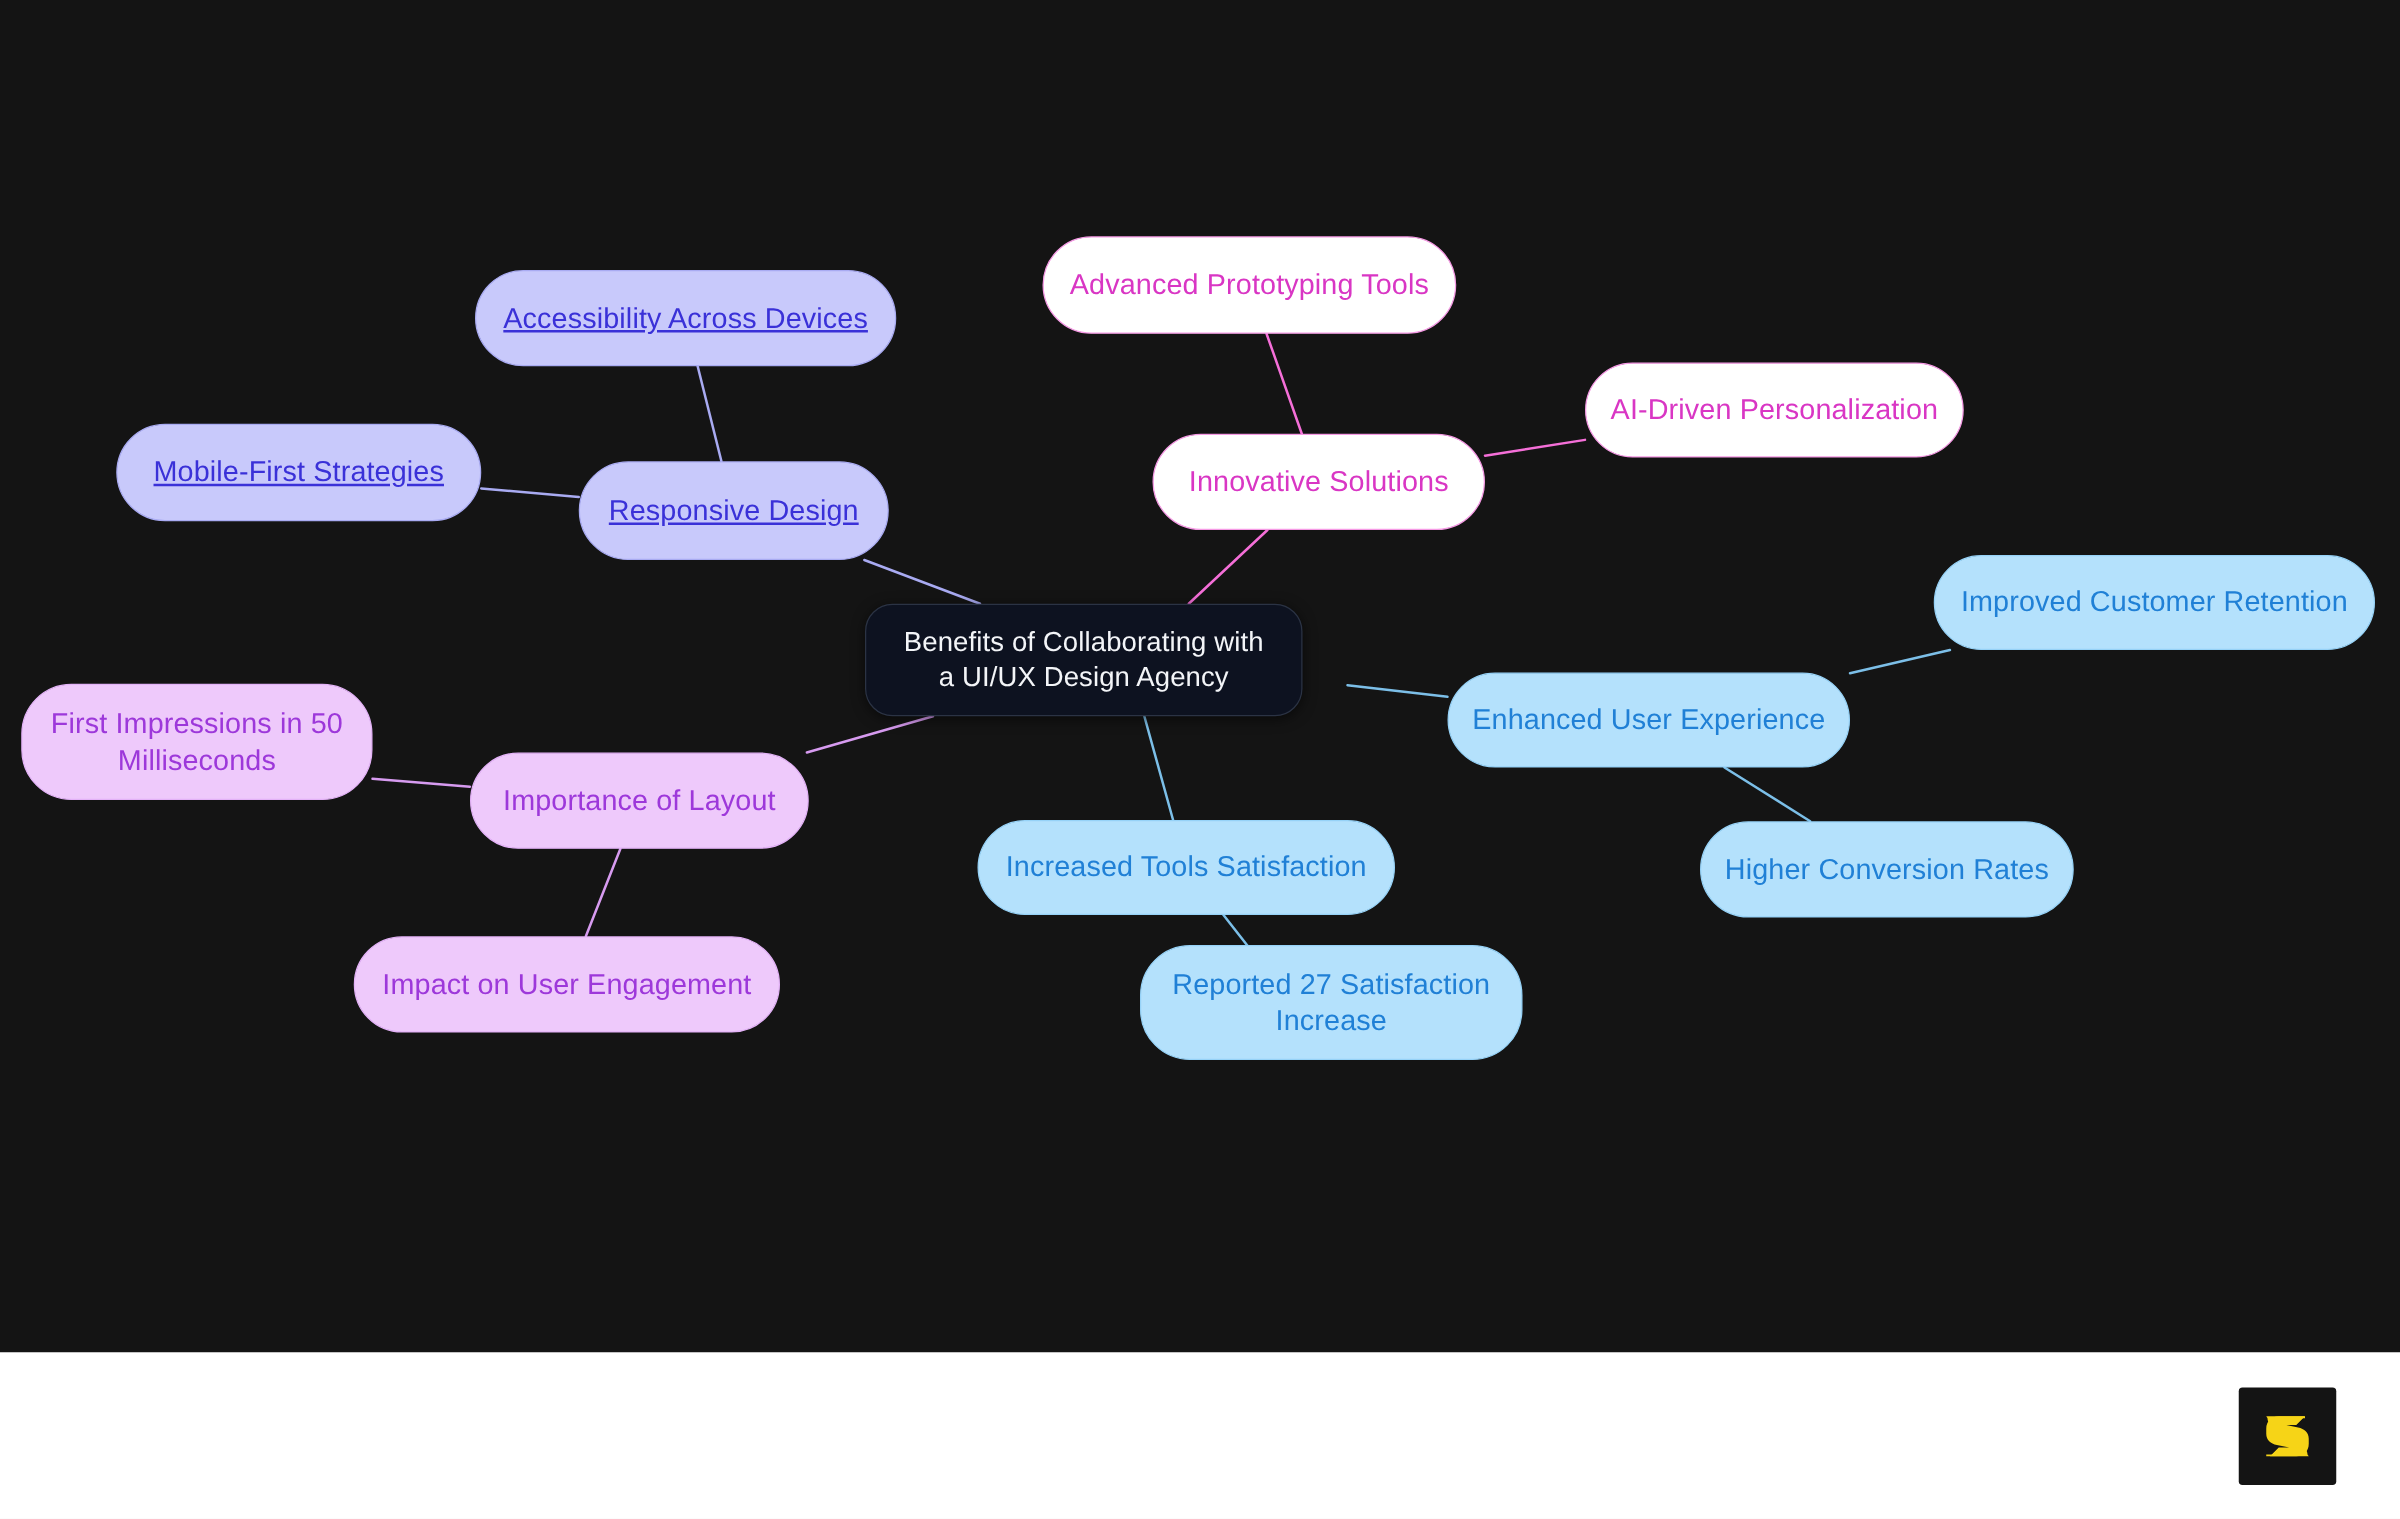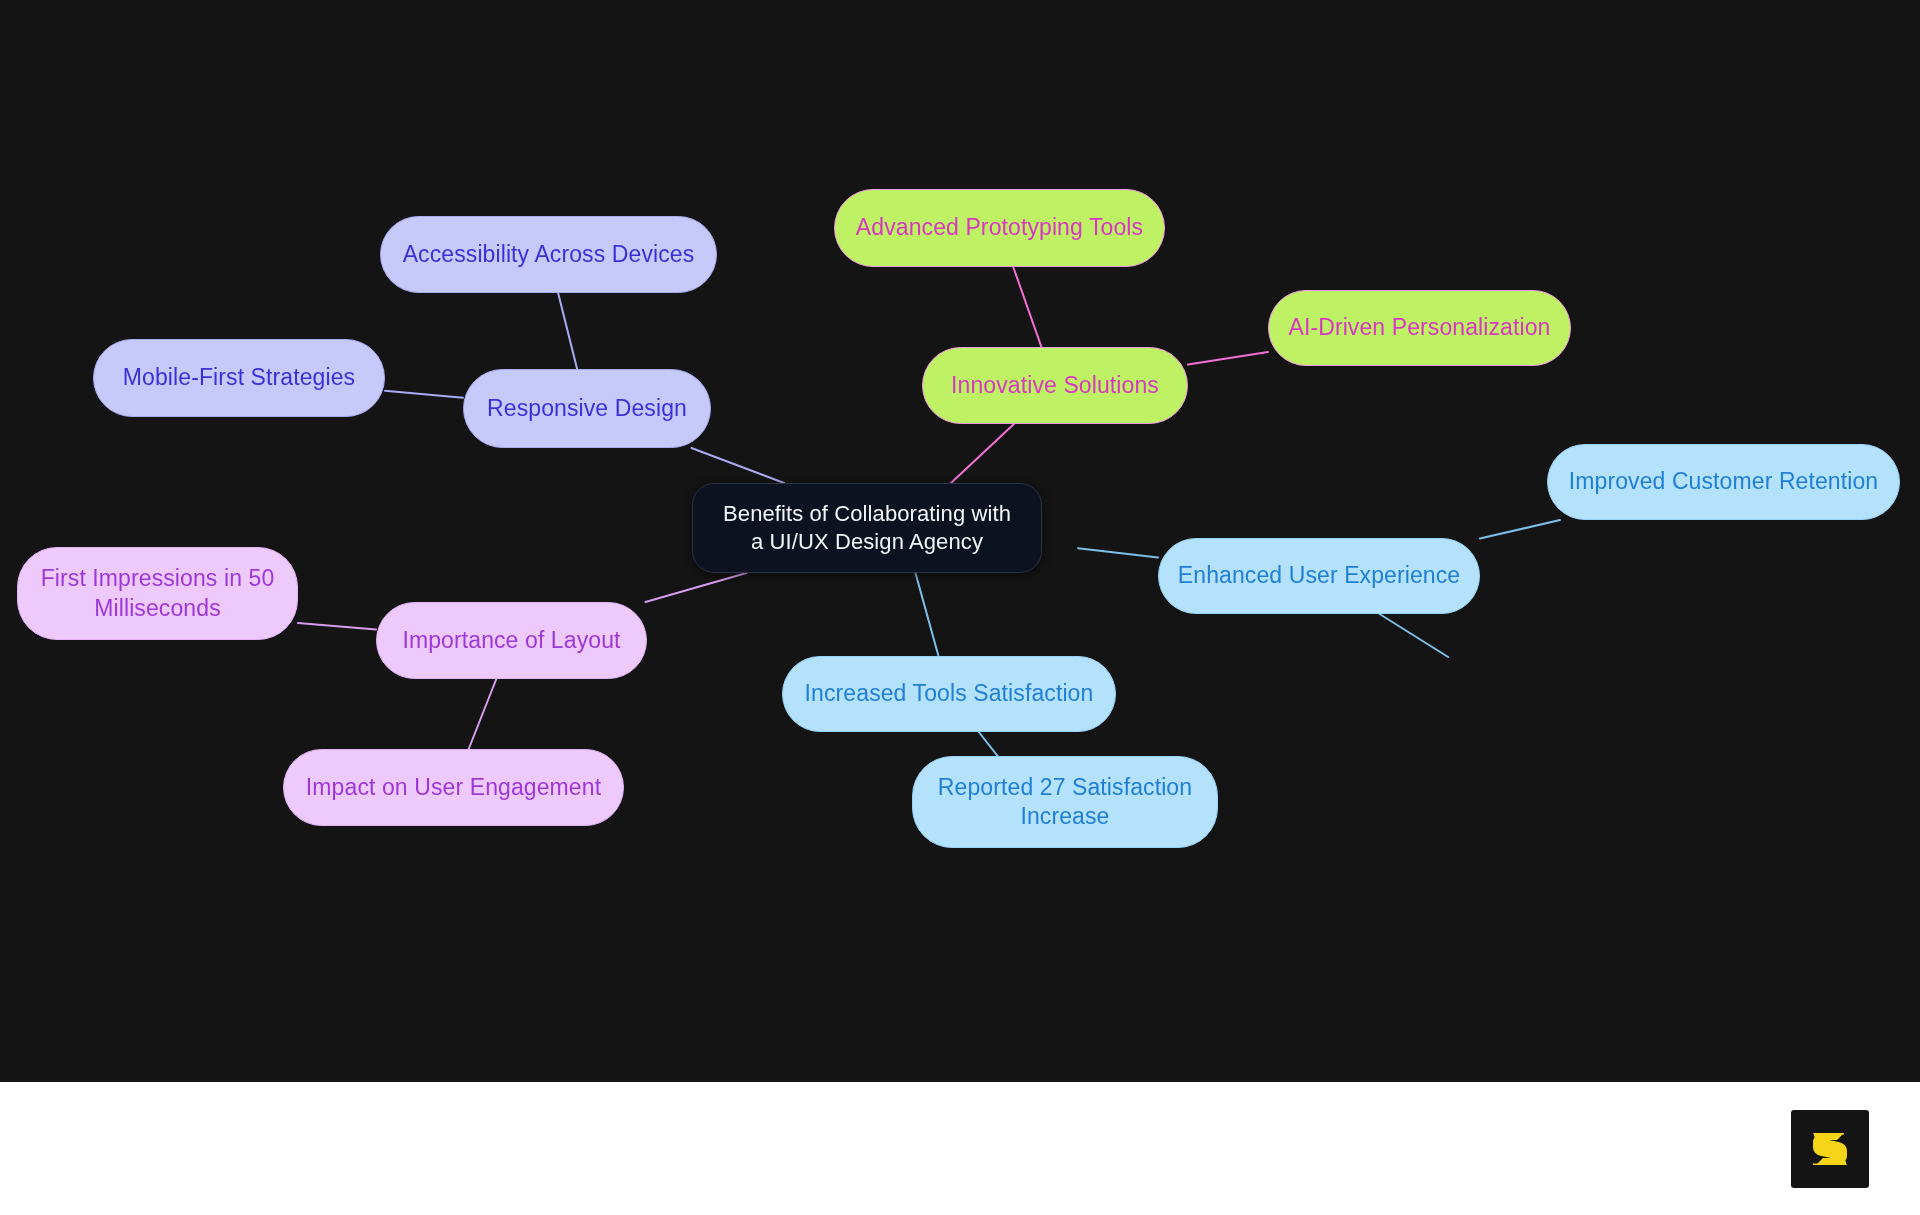--- a/index.html
+++ b/index.html
@@ -62,23 +62,24 @@
     color: #f3f5f8;
     font-size: 22px;
     border-radius: 22px;
     box-shadow: 0 2px 10px rgba(0,0,0,0.55);
   }
   .node.periwinkle {
     background: #c8c9fb;
     border-color: #a9abf2;
     color: #3a31d8;
     font-size: 23px;
+    text-decoration: underline;
   }
   .node.pink {
-    background: #bef264;
+    background: #ffffff;
     border-color: #f69ae5;
     color: #d936c4;
     font-size: 23px;
   }
   .node.skyblue {
     background: #b4e1fc;
     border-color: #96d2f7;
     color: #2080d6;
     font-size: 23px;
   }
@@ -151,20 +152,23 @@
       </div>
       <div class="node pink" style="left: 1268px; top: 290px; width: 303px; height: 76px;">
         <span class="node-label">AI-Driven Personalization</span>
       </div>
       <div class="node skyblue" style="left: 1158px; top: 538px; width: 322px; height: 76px;">
         <span class="node-label">Enhanced User Experience</span>
       </div>
       <div class="node skyblue" style="left: 1547px; top: 444px; width: 353px; height: 76px;">
         <span class="node-label">Improved Customer Retention</span>
       </div>
+      <div class="node skyblue" style="left: 1360px; top: 657px; width: 299px; height: 77px;">
+        <span class="node-label">Higher Conversion Rates</span>
+      </div>
       <div class="node skyblue" style="left: 782px; top: 656px; width: 334px; height: 76px;">
         <span class="node-label">Increased Tools Satisfaction</span>
       </div>
       <div class="node skyblue" style="left: 912px; top: 756px; width: 306px; height: 92px;">
         <span class="node-label">Reported 27 Satisfaction
 Increase</span>
       </div>
       <div class="node lavender" style="left: 376px; top: 602px; width: 271px; height: 77px; text-align: center;">
         <span class="node-label">Importance of Layout</span>
       </div>

